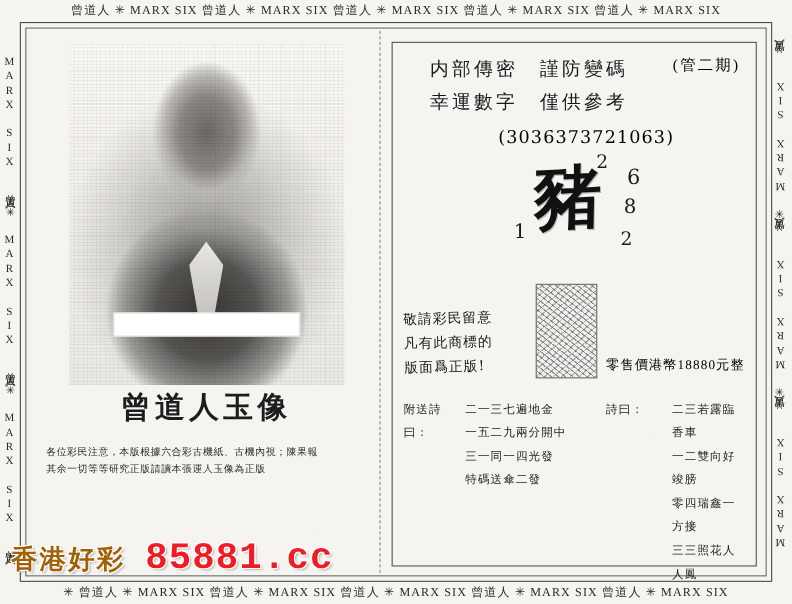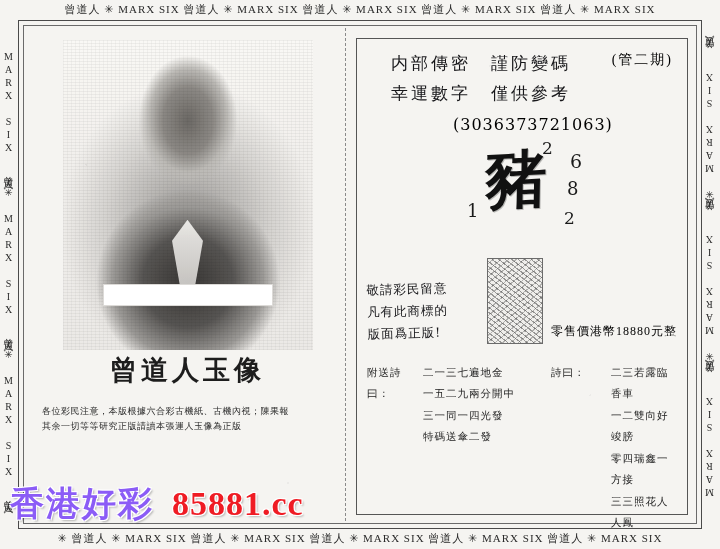--- a/index.html
+++ b/index.html
@@ -239,36 +239,36 @@
   
   .watermark {
     position:absolute;
     left:10px; bottom:22px;
     display:flex;
     align-items:baseline;
     gap:18px;
     z-index:5;
   }
   .wm-cn {
-    font-size:34px;
+    font-size:24px;
     font-weight:bold;
-    color:#8b5cf6;
+    color:#a16207;
     letter-spacing:2px;
     font-family:"DejaVu Sans", sans-serif;
     text-shadow:
       1px 1px 0 #fff, -1px 1px 0 #fff, 1px -1px 0 #fff, -1px -1px 0 #fff,
       2px 2px 2px rgba(0,0,0,.25);
     text-align: center;
   }
   .wm-num {
     font-size:34px;
     font-weight:bold;
     color:#ef1c24;
     letter-spacing:1px;
-    font-family:Liberation Serif, serif;
+    font-family:Liberation Mono, monospace;
     text-shadow:
       1px 1px 0 #fff, -1px 1px 0 #fff, 1px -1px 0 #fff, -1px -1px 0 #fff,
       2px 2px 2px rgba(0,0,0,.25);
     margin-top: 28px;
   }
   .wm-num .dom { color:#ef1c24; }
 
   
   .speckle {
     position:absolute; inset:0;

